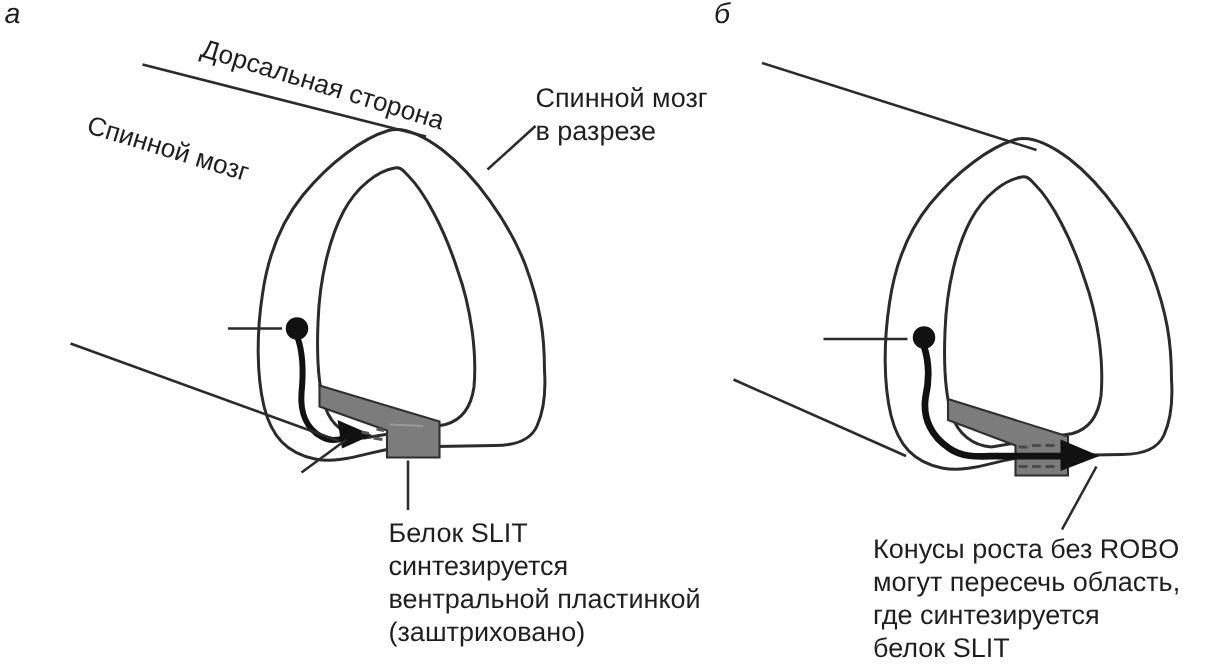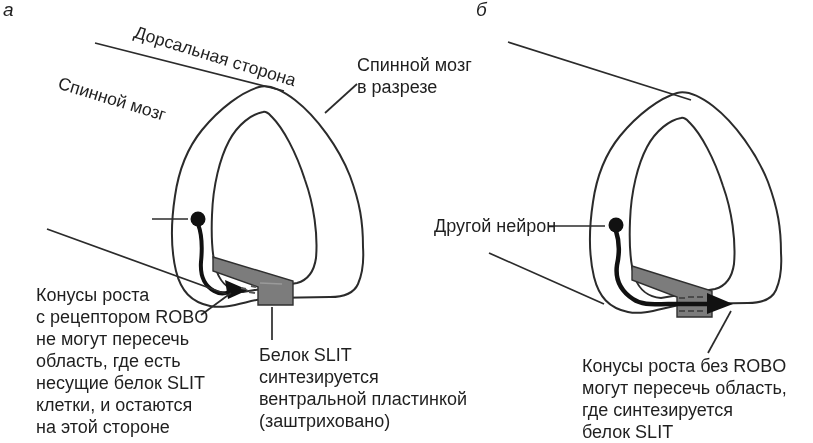--- a/index.html
+++ b/index.html
@@ -99,35 +99,27 @@
   <div class="label panel-letter" style="left:3px;top:0;">а</div>
 
   <div class="label rot" style="left:138px;top:21px;">Дорсальная сторона</div>
 
   <div class="label rot" style="left:62px;top:72px;">Спинной мозг</div>
 
   <div class="label" style="left:357px;top:54px;">Спинной мозг
 в разрезе</div>
 
 
-  <div class="label" style="left:36px;top:284px;">Конусы роста
-с рецептором ROBO
-не могут пересечь
-область, где есть
-несущие белок SLIT
-клетки, и остаются
-на этой стороне</div>
 
   <div class="label" style="left:259px;top:344px;">Белок SLIT
 синтезируется
 вентральной пластинкой
 (заштриховано)</div>
 
   <div class="label panel-letter" style="left:476px;top:0;">б</div>
 
-  <div class="label" style="left:434px;top:215px;">Другой нейрон</div>
 
   <div class="label" style="left:582px;top:355px;">Конусы роста без ROBO
 могут пересечь область,
 где синтезируется
 белок SLIT</div>
 
 </div>
 
 </body></html>

